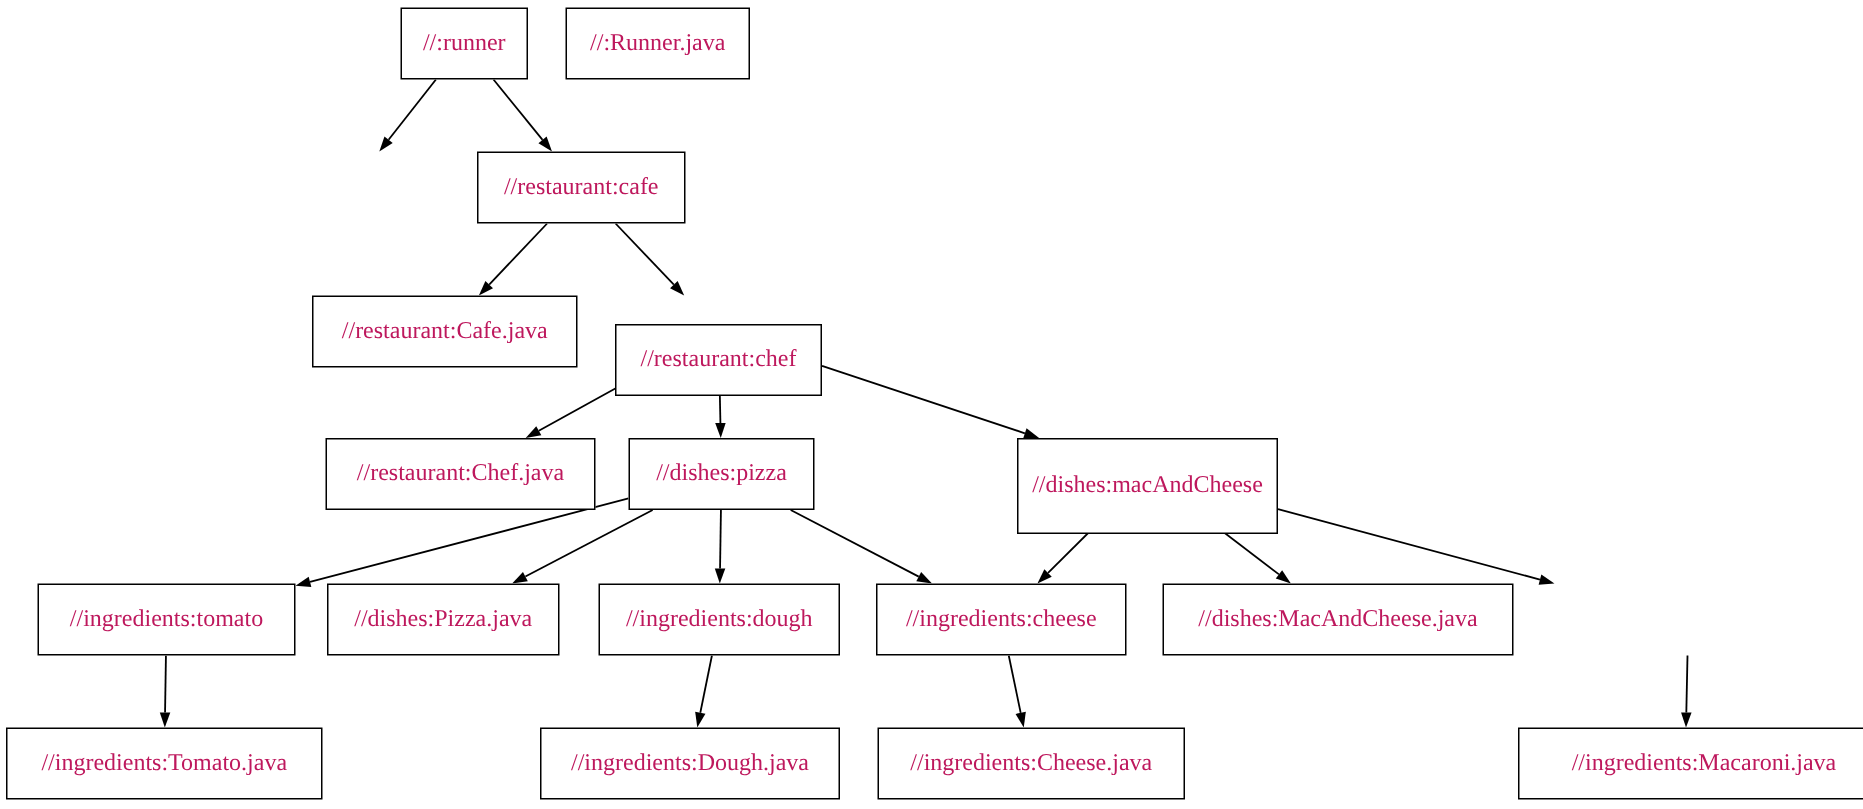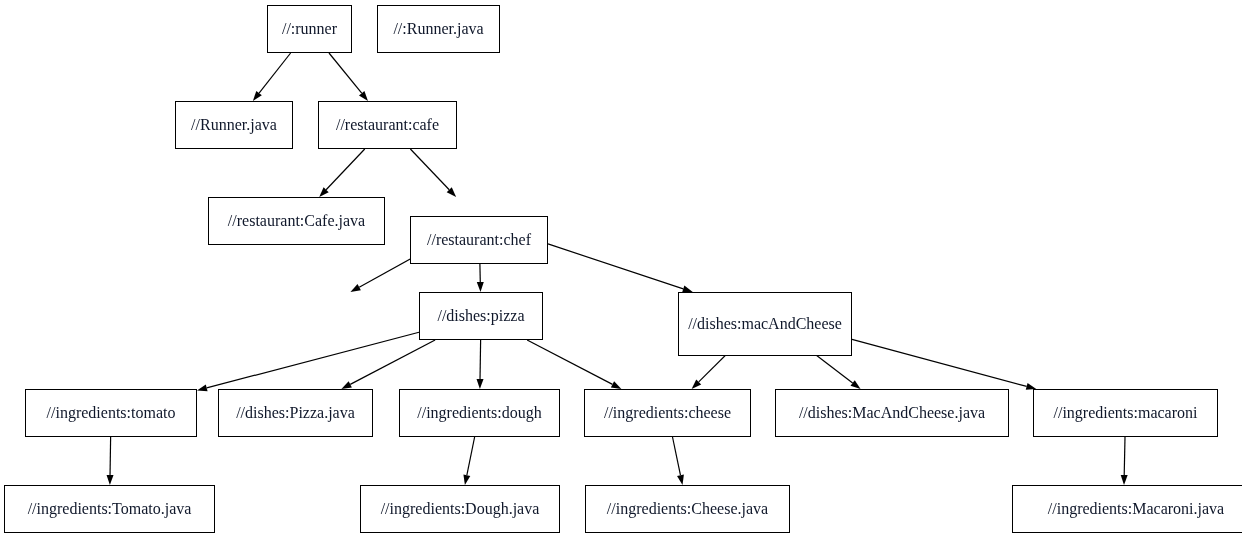--- a/index.html
+++ b/index.html
@@ -26,21 +26,21 @@
   .node {
     position: absolute;
     box-sizing: border-box;
     border: 1px solid #000000;
     background: #ffffff;
     display: flex;
     align-items: center;
     justify-content: center;
     white-space: nowrap;
     font-size: 16px;
-    color: #0f172a;
+    color: #be185d;
   }
   .node span {
     display: inline-block;
     padding: 0 4px;
   }
 </style>
 </head>
 <body>
 
 <div id="graph-canvas">
@@ -118,31 +118,31 @@
         <polygon points="1124,485 1120.7090474382699,474.9292685848324 1127.7075288353667,475.0750702806053" fill="#000000"></polygon>
       </g>
     </svg>
 
 <div class="node" style="left: 267px; top: 5px; width: 85px; height: 48px; border-color: rgb(0, 0, 0); background: rgb(255, 255, 255);">
       <span>//:runner</span>
     </div>
     <div class="node" style="left: 377px; top: 5px; width: 123px; height: 48px; border-color: rgb(0, 0, 0); background: rgb(255, 255, 255);">
       <span>//:Runner.java</span>
     </div>
-    <div class="node" style="left: 175px; top: 101px; width: 118px; height: 48px; border-color: rgb(0, 0, 0); background: rgb(255, 255, 255);">
-      <span>//Runner.java</span>
-    </div>
     <div class="node" style="left: 318px; top: 101px; width: 139px; height: 48px; border-color: rgb(0, 0, 0); background: rgb(255, 255, 255);">
       <span>//restaurant:cafe</span>
     </div>
     <div class="node" style="left: 208px; top: 197px; width: 177px; height: 48px; border-color: rgb(0, 0, 0); background: rgb(255, 255, 255);">
       <span>//restaurant:Cafe.java</span>
     </div>
     <div class="node" style="left: 410px; top: 197px; width: 138px; height: 48px; border-color: rgb(0, 0, 0); background: rgb(255, 255, 255); margin-top: 19px;">
       <span>//restaurant:chef</span>
+    </div>
+    <div class="node" style="left: 217px; top: 292px; width: 180px; height: 48px; border-color: rgb(0, 0, 0); background: rgb(255, 255, 255);">
+      <span>//restaurant:Chef.java</span>
     </div>
     <div class="node" style="left: 419px; top: 292px; width: 124px; height: 48px; border-color: rgb(0, 0, 0); background: rgb(255, 255, 255);">
       <span>//dishes:pizza</span>
     </div>
     <div class="node" style="left: 678px; top: 292px; width: 174px; height: 64px; border-color: rgb(0, 0, 0); background: rgb(255, 255, 255);">
       <span>//dishes:macAndCheese</span>
     </div>
     <div class="node" style="left: 25px; top: 389px; width: 172px; height: 48px; border-color: rgb(0, 0, 0); background: rgb(255, 255, 255); text-align: center;">
       <span>//ingredients:tomato</span>
     </div>
@@ -151,23 +151,20 @@
     </div>
     <div class="node" style="left: 399px; top: 389px; width: 161px; height: 48px; border-color: rgb(0, 0, 0); background: rgb(255, 255, 255);">
       <span>//ingredients:dough</span>
     </div>
     <div class="node" style="left: 584px; top: 389px; width: 167px; height: 48px; border-color: rgb(0, 0, 0); background: rgb(255, 255, 255);">
       <span>//ingredients:cheese</span>
     </div>
     <div class="node" style="left: 775px; top: 389px; width: 234px; height: 48px; border-color: rgb(0, 0, 0); background: rgb(255, 255, 255);">
       <span>//dishes:MacAndCheese.java</span>
     </div>
-    <div class="node" style="left: 1033px; top: 389px; width: 185px; height: 48px; border-color: rgb(0, 0, 0); background: rgb(255, 255, 255);">
-      <span>//ingredients:macaroni</span>
-    </div>
     <div class="node" style="left: 4px; top: 485px; width: 211px; height: 48px; border-color: rgb(0, 0, 0); background: rgb(255, 255, 255);">
       <span>//ingredients:Tomato.java</span>
     </div>
     <div class="node" style="left: 360px; top: 485px; width: 200px; height: 48px; border-color: rgb(0, 0, 0); background: rgb(255, 255, 255);">
       <span>//ingredients:Dough.java</span>
     </div>
     <div class="node" style="left: 585px; top: 485px; width: 205px; height: 48px; border-color: rgb(0, 0, 0); background: rgb(255, 255, 255);">
       <span>//ingredients:Cheese.java</span>
     </div>
     <div class="node" style="left: 1012px; top: 485px; width: 248px; height: 48px; border-color: rgb(0, 0, 0); background: rgb(255, 255, 255);">

